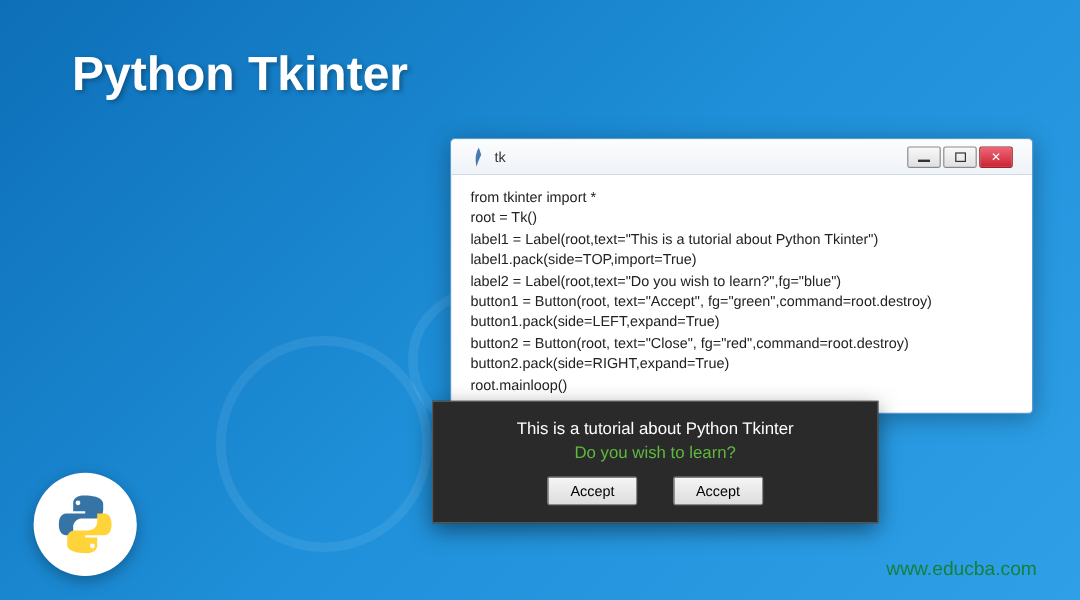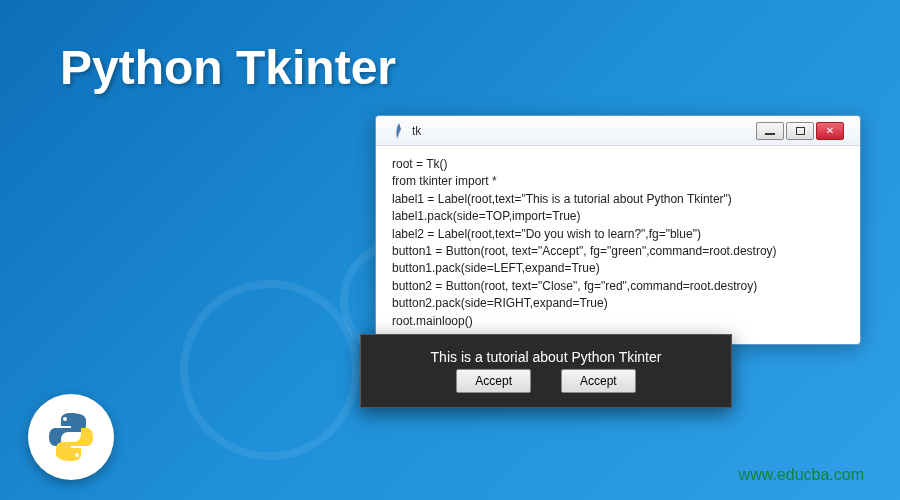--- a/index.html
+++ b/index.html
@@ -17,21 +17,21 @@
       border: 8px solid #fff;
       border-radius: 50%;
     }
     .gear1 { width: 180px; height: 180px; top: 280px; left: 180px; }
     .gear2 { width: 120px; height: 120px; top: 240px; left: 340px; }
     .page-title {
       position: absolute;
       top: 40px;
       left: 60px;
       color: #fff;
-      font-size: 48px;
+      font-size: 40px;
       font-weight: bold;
       text-shadow: 2px 2px 4px rgba(0,0,0,0.3);
     }
     .window {
       position: absolute;
       top: 115px;
       left: 375px;
       width: 486px;
       height: 230px;
       background: #fff;
@@ -169,35 +169,36 @@
         </div>
       <div class="win-btn">
           <div class="max-box"></div>
         </div>
       <div class="win-btn close">
           <span>✕</span>
         </div>
     </div>
   </div>
   <div class="code-area">
+    <div>from tkinter import *</div>
     <div>root = Tk()</div>
-    <div>from tkinter import *</div>
     <div>label1 = Label(root,text="This is a tutorial about Python Tkinter")</div>
     <div>label1.pack(side=TOP,import=True)</div>
     <div>label2 = Label(root,text="Do you wish to learn?",fg="blue")</div>
     <div>button1 = Button(root, text="Accept", fg="green",command=root.destroy)</div>
     <div>button1.pack(side=LEFT,expand=True)</div>
     <div>button2 = Button(root, text="Close", fg="red",command=root.destroy)</div>
     <div>button2.pack(side=RIGHT,expand=True)</div>
     <div>root.mainloop()</div>
   </div>
 </div>
 
 <div class="popup">
   <div class="popup-label1">This is a tutorial about Python Tkinter</div>
+  <div class="popup-label2">Do you wish to learn?</div>
   <div class="popup-buttons">
     <button class="popup-btn">Accept</button>
     <button class="popup-btn">Accept</button>
   </div>
 </div>
 
 <div class="python-badge">
   <svg width="56" height="56" viewBox="0 0 56 56">
     <path d="M27 4 C18 4 18 10 18 10 L18 17 L28 17 L28 19 L13 19 C13 19 6 18 6 28 C6 38 13 37 13 37 L18 37 L18 30 C18 30 18 23 26 23 L37 23 C37 23 43 23 43 16 L43 11 C43 11 44 4 27 4 Z M22 8 A2 2 0 1 1 22 12 A2 2 0 1 1 22 8" fill="#3574a5"></path>
     <path d="M29 52 C38 52 38 46 38 46 L38 39 L28 39 L28 37 L43 37 C43 37 50 38 50 28 C50 18 43 19 43 19 L38 19 L38 26 C38 26 38 33 30 33 L19 33 C19 33 13 33 13 40 L13 45 C13 45 12 52 29 52 Z M34 48 A2 2 0 1 1 34 44 A2 2 0 1 1 34 48" fill="#ffd43b"></path>

